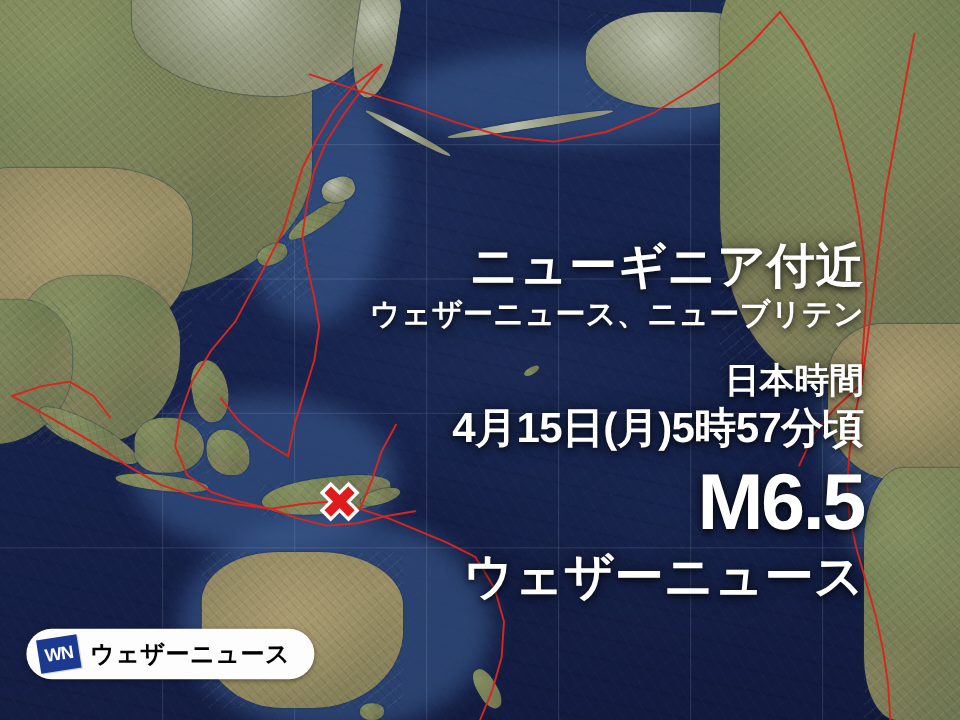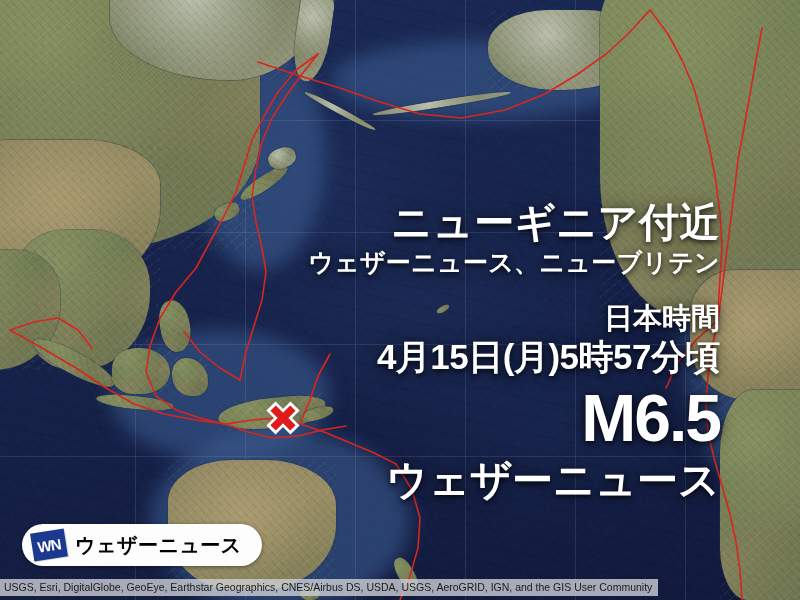--- a/index.html
+++ b/index.html
@@ -399,17 +399,14 @@
     <div class="line t-tsunami">ウェザーニュース</div>
   </div>
 
   <div id="logo">
     <div id="wn-mark">
       <span>WN</span>
     </div>
     <div id="logo-text">ウェザーニュース</div>
   </div>
 
-  <div id="attribution">
-    <span>USGS, Esri, DigitalGlobe, GeoEye, Earthstar Geographics, CNES/Airbus DS, USDA, USGS, AeroGRID, IGN, and the GIS User Community</span>
-  </div>
 
 </div>
 
 </body></html>

